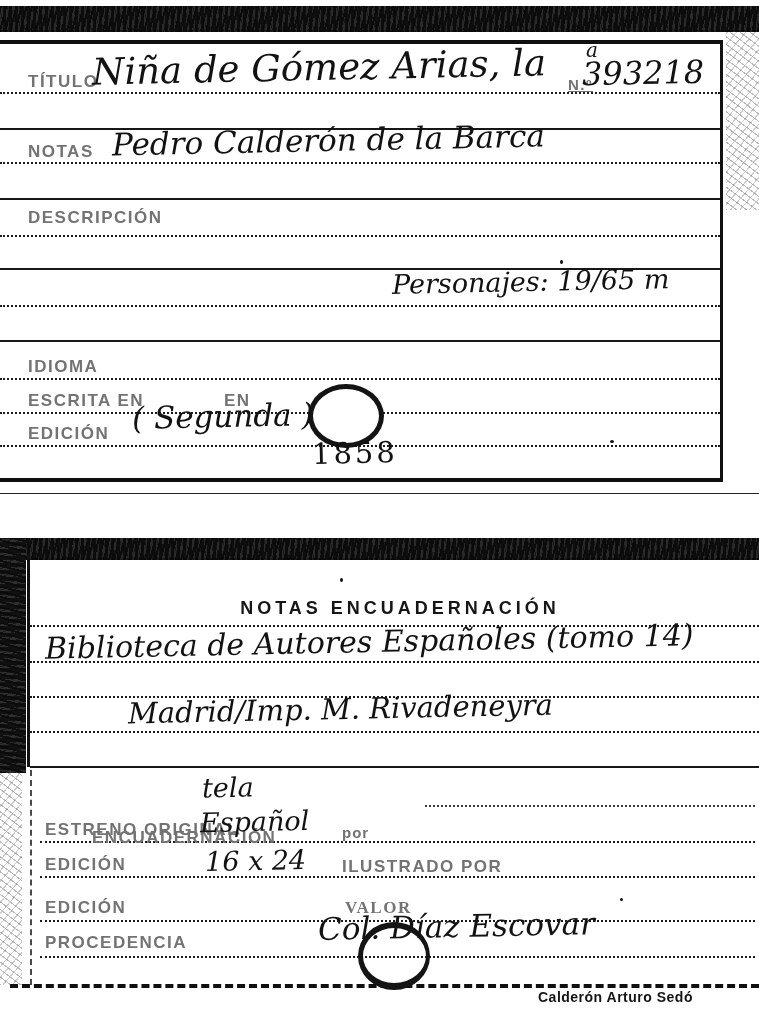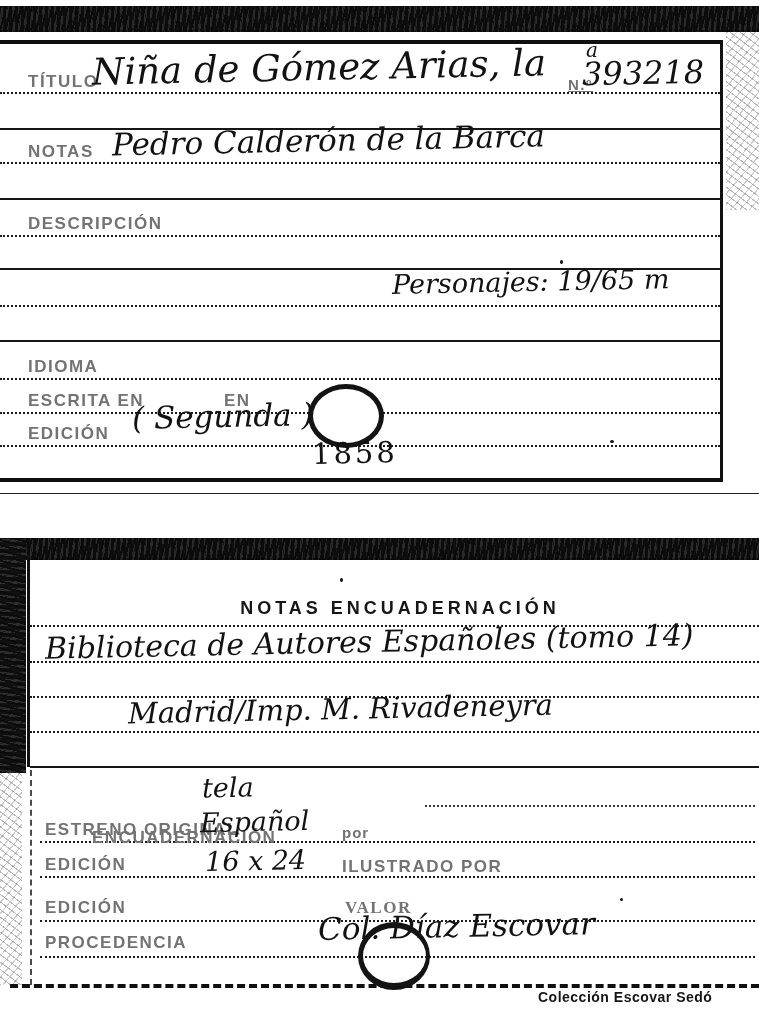--- a/index.html
+++ b/index.html
@@ -92,21 +92,21 @@
     <div class="rule dot" style="left:0; top:235px; width:720px;"></div>
     <div class="rule solid" style="left:0; top:268px; width:720px;"></div>
     <div class="rule dot" style="left:0; top:305px; width:720px;"></div>
     <div class="rule solid" style="left:0; top:340px; width:720px;"></div>
     <div class="rule dot" style="left:0; top:378px; width:720px;"></div>
     <div class="rule dot" style="left:0; top:412px; width:720px;"></div>
     <div class="rule dot" style="left:0; top:445px; width:720px;"></div>
 
     <div class="lbl" style="left:28px; top:72px;">TÍTULO</div>
     <div class="lbl" style="left:28px; top:142px;">NOTAS</div>
-    <div class="lbl" style="left:28px; top:214px;">DESCRIPCIÓN</div>
+    <div class="lbl" style="left:28px; top:208px;">DESCRIPCIÓN</div>
     <div class="lbl" style="left:28px; top:357px;">IDIOMA</div>
     <div class="lbl" style="left:28px; top:391px;">ESCRITA EN</div>
     <div class="lbl" style="left:224px; top:391px;">EN</div>
     <div class="lbl" style="left:28px; top:424px;">EDICIÓN</div>
     <div class="lbl small" style="left:568px; top:76px;text-decoration:underline;">N.º</div>
     <div class="sup-a" style="left:586px; top:38px;">a</div>
 
     <div class="hand big" style="left:92px; top:46px;">Niña de Gómez Arias, la</div>
     <div class="hand big" style="left:582px; top:54px; font-size:32px;">393218</div>
     <div class="hand med" style="left:112px; top:122px;">Pedro Calderón de la Barca</div>
@@ -148,21 +148,21 @@
     <div class="lbl" style="left:45px; top:933px;">PROCEDENCIA</div>
 
     <div class="hand med" style="left:45px; top:624px; font-size:30px;">Biblioteca de Autores Españoles (tomo 14)</div>
     <div class="hand med" style="left:128px; top:692px; font-size:29px;">Madrid/Imp. M. Rivadeneyra</div>
     <div class="hand sm" style="left:202px; top:772px;">tela</div>
     <div class="hand sm" style="left:200px; top:806px;">Español</div>
     <div class="hand sm" style="left:205px; top:845px;">16 x 24</div>
     <div class="hand med" style="left:318px; top:908px;">Col. Díaz Escovar</div>
     <div class="punch rough" style="left:358px; top:922px; width:72px; height:68px; background:transparent;"></div>
 
-    <div class="footer-credit" style="left:538px; top:989px;">Colección Escovar Sedó</div>
+    <div class="footer-credit" style="left:538px; top:989px;">Calderón Arturo Sedó</div>
   </div>
 
   <div class="dot-mark" style="left:560px; top:260px; width:3px; height:4px;"></div>
   <div class="dot-mark" style="left:610px; top:440px; width:4px; height:3px;"></div>
   <div class="dot-mark" style="left:340px; top:578px; width:3px; height:4px;"></div>
   <div class="dot-mark" style="left:620px; top:898px; width:3px; height:3px;"></div>
 
 </div>
 
 </body></html>

